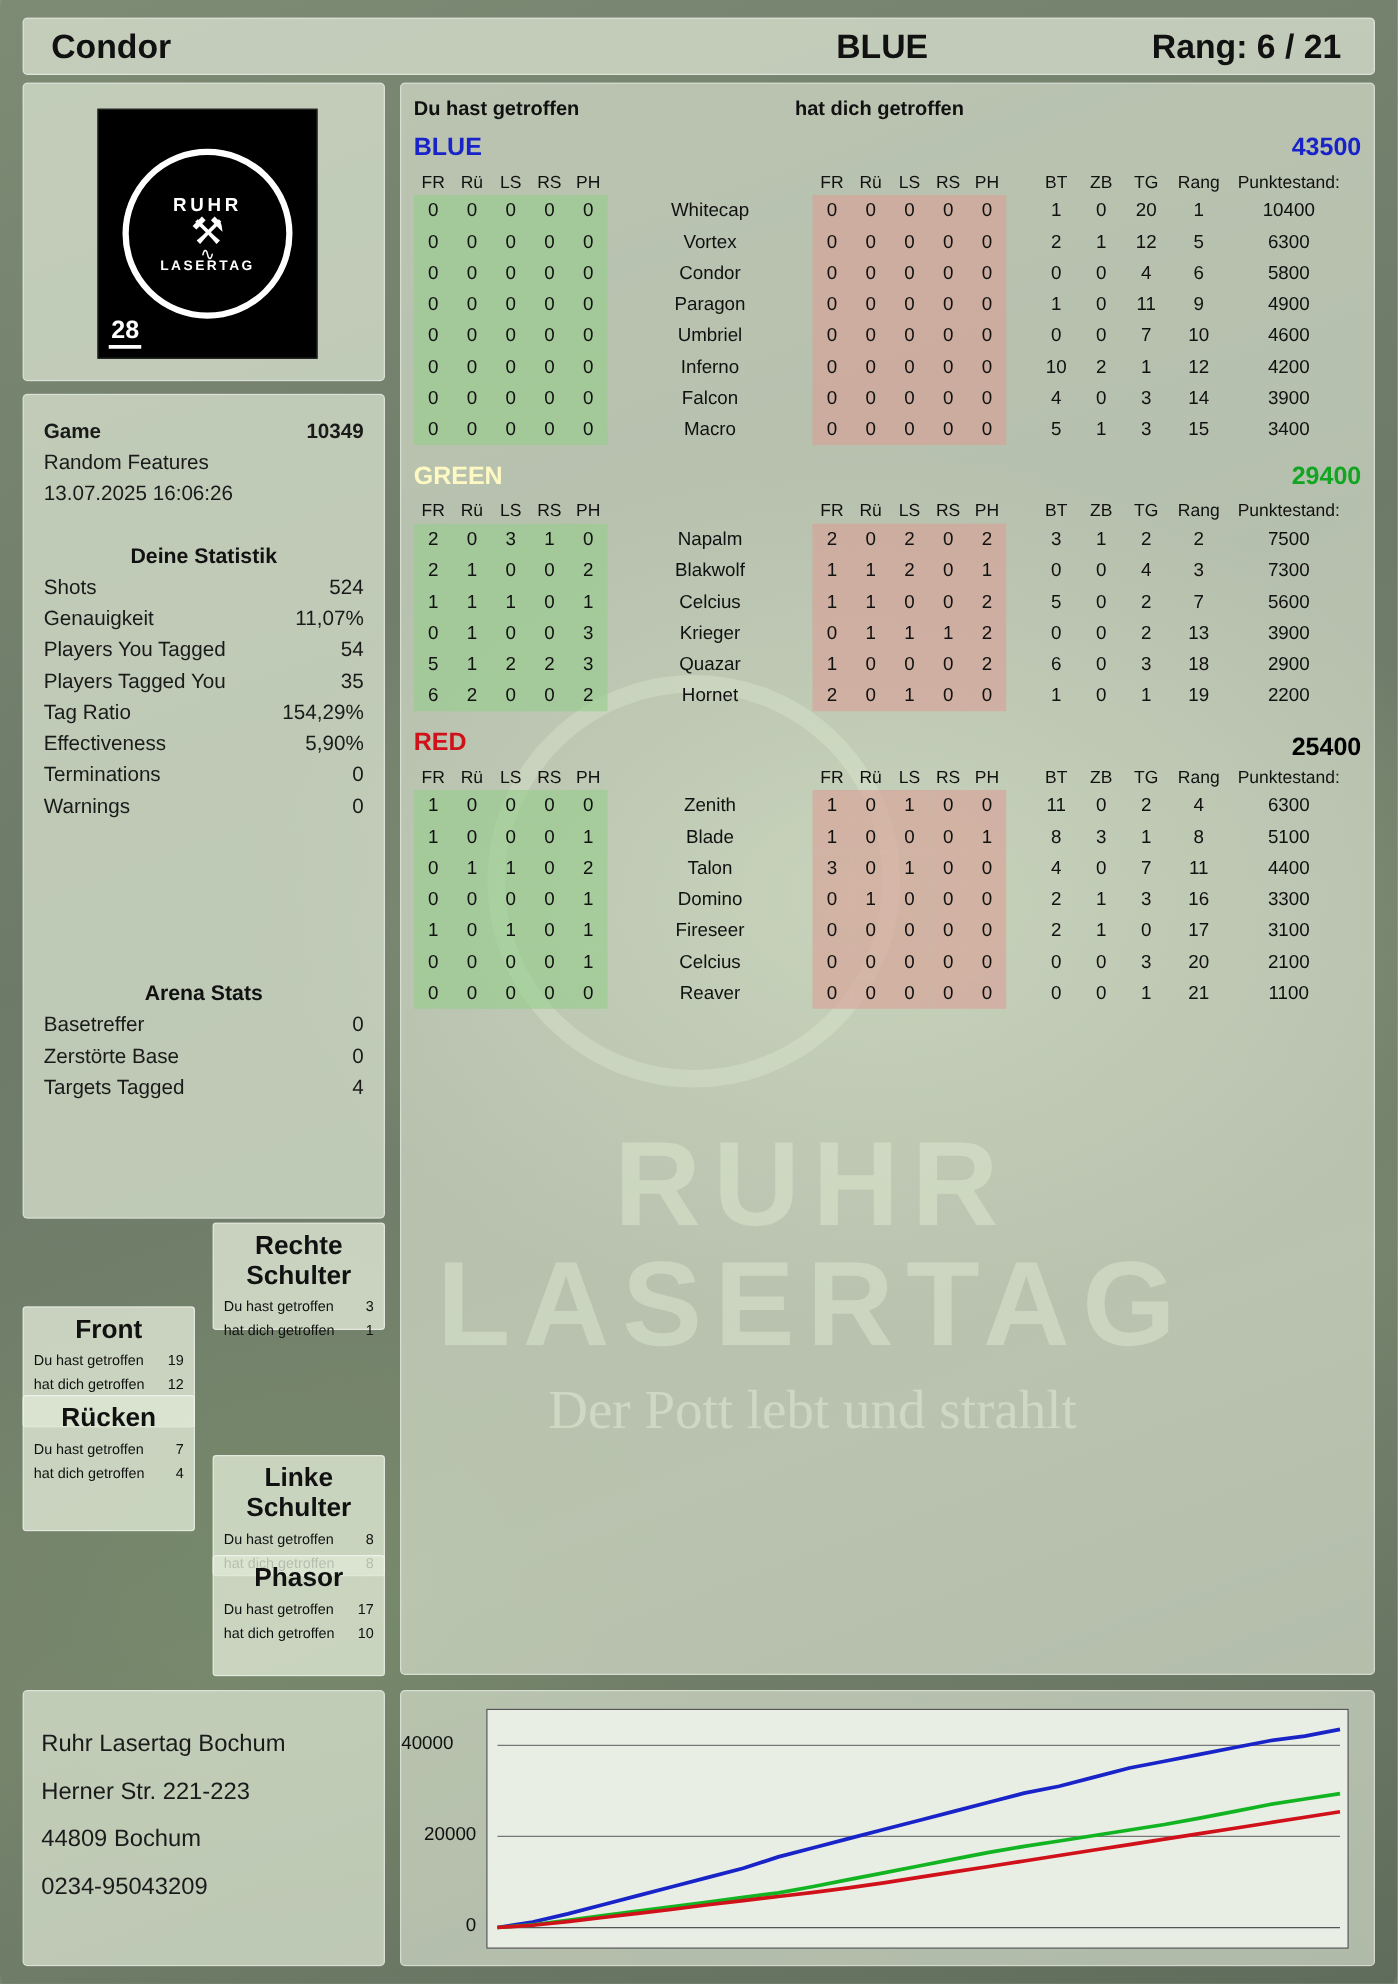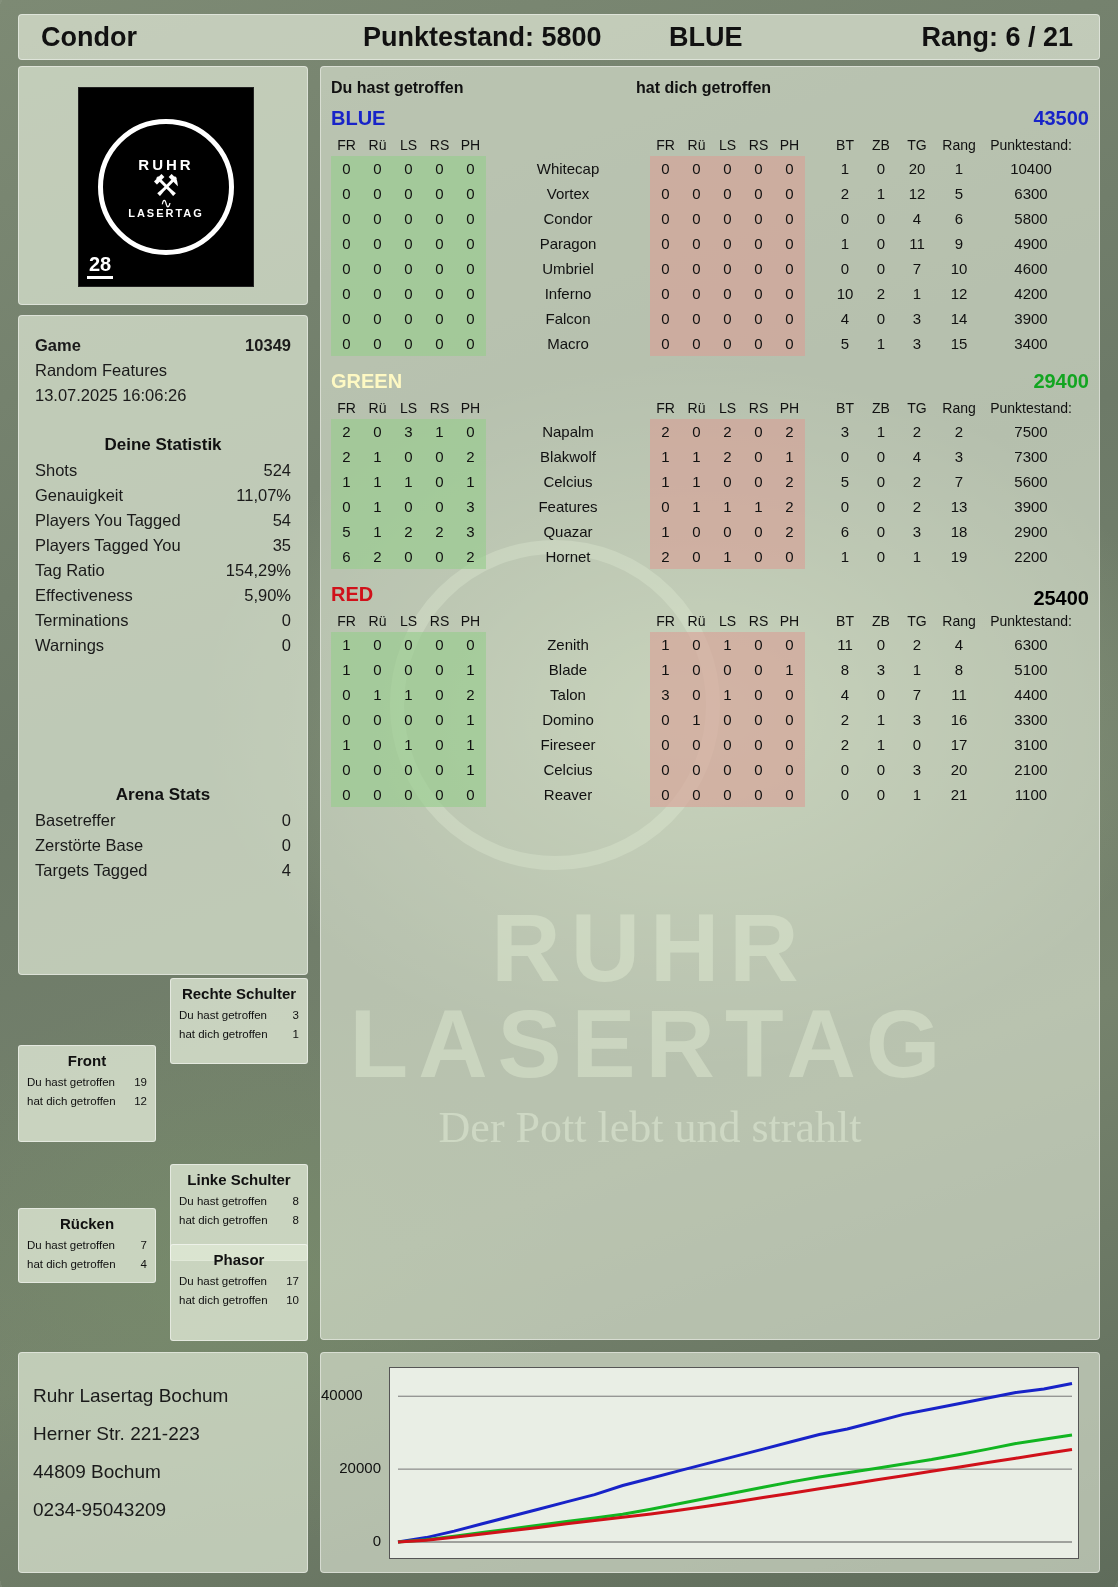--- a/index.html
+++ b/index.html
@@ -77,27 +77,27 @@
   .row { display:flex; justify-content:space-between; font-size:16.5px; color:#1a1a1a; margin:6px 0; }
   .row .k { }
   .row .v { }
   .sect-title { font-size:17px; font-weight:bold; color:#111; margin:4px 0 6px;text-align:center; }
   .plain { font-size:16.5px; color:#1a1a1a; margin:6px 0; }
   .gap { height:20px; }
   .gap-lg { height:120px; }
 
   
   .zone { position:absolute; background:rgba(222,231,212,0.8); border:1px solid rgba(255,255,255,0.5); border-radius:3px; padding:6px 8px; }
-  .zone .zt { font-size:15px; font-weight:bold; text-align:center; color:#111; margin-bottom:6px; }
+  .zone .zt { font-size:21px; font-weight:bold; text-align:center; color:#111; margin-bottom:6px; }
   .zone .zr { display:flex; justify-content:space-between; font-size:11.5px; color:#111; margin:7px 0; }
 
   #zone-rs { left:170px; top:978px; width:138px; height:86px; }
   #zone-front { left:18px; top:1045px; width:138px; height:97px; }
   #zone-ls { left:170px; top:1164px; width:138px; height:97px; }
-  #zone-back { left:18px; top:1208px; width:138px; height:75px; }
+  #zone-back { left:18px; top:1116px; width:138px; height:109px; }
   #zone-phasor { left:170px; top:1244px; width:138px; height:97px; }
 
   #address { left:18px; top:1352px; width:290px; height:221px; padding:16px 14px; }
   #address div { font-size:19px; color:#1a1a1a; margin:16px 0; }
 
   
   #scores { left:320px; top:66px; width:780px; height:1274px; background:rgba(226,234,216,0.62); }
   .col-hd { position:absolute; font-size:16px; font-weight:bold; color:#111; }
   #hd-you { left:10px; top:12px; }
   #hd-them { left:315px; top:12px; }
@@ -129,21 +129,20 @@
 <div class="bg"></div>
 <div class="wm-circle"></div>
 <div class="watermark">
   <div class="wm1">RUHR</div>
   <div class="wm1">LASERTAG</div>
   <div class="wm2">Der Pott lebt und strahlt</div>
 </div>
 
 <div class="panel" id="header">
   <div class="hd" id="name-title">Condor</div>
-  <div class="hd" id="score-label">Punktestand: 5800</div>
   <div class="hd" id="team-label">BLUE</div>
   <div class="hd" id="rank-label">Rang: 6 / 21</div>
 </div>
 
 <div class="panel" id="player-card">
   <div id="logo">
     <div class="logo-ring">
       <div class="top">RUHR</div>
       <div class="picks">⚒</div>
       <div class="wave">∿</div>
@@ -562,21 +561,21 @@
             <td class="rk">7</td>
             <td class="pts">5600</td>
           </tr>
           <tr>
             <td class="cell-g">0</td>
             <td class="cell-g">1</td>
             <td class="cell-g">0</td>
             <td class="cell-g">0</td>
             <td class="cell-g">3</td>
             <td class="sp"></td>
-            <td class="nm">Features</td>
+            <td class="nm">Krieger</td>
             <td class="sp"></td>
             <td class="cell-r">0</td>
             <td class="cell-r">1</td>
             <td class="cell-r">1</td>
             <td class="cell-r">1</td>
             <td class="cell-r">2</td>
             <td class="sp"></td>
             <td class="stat">0</td>
             <td class="stat">0</td>
             <td class="stat">2</td>

